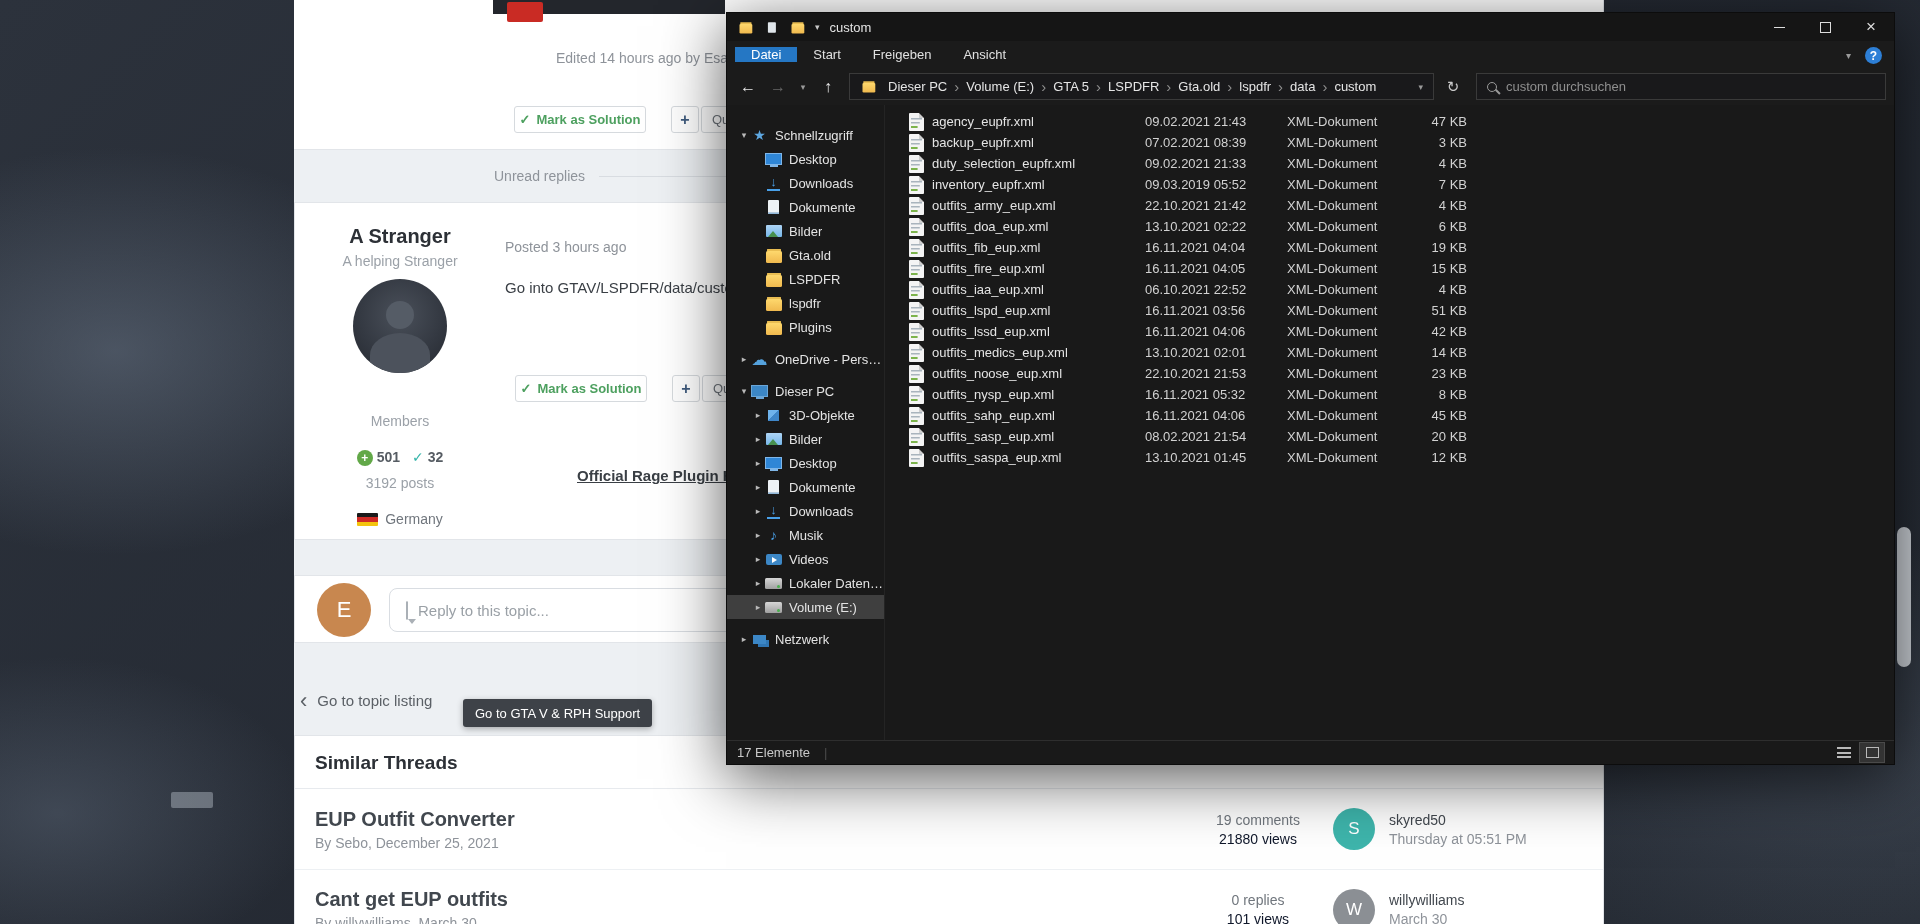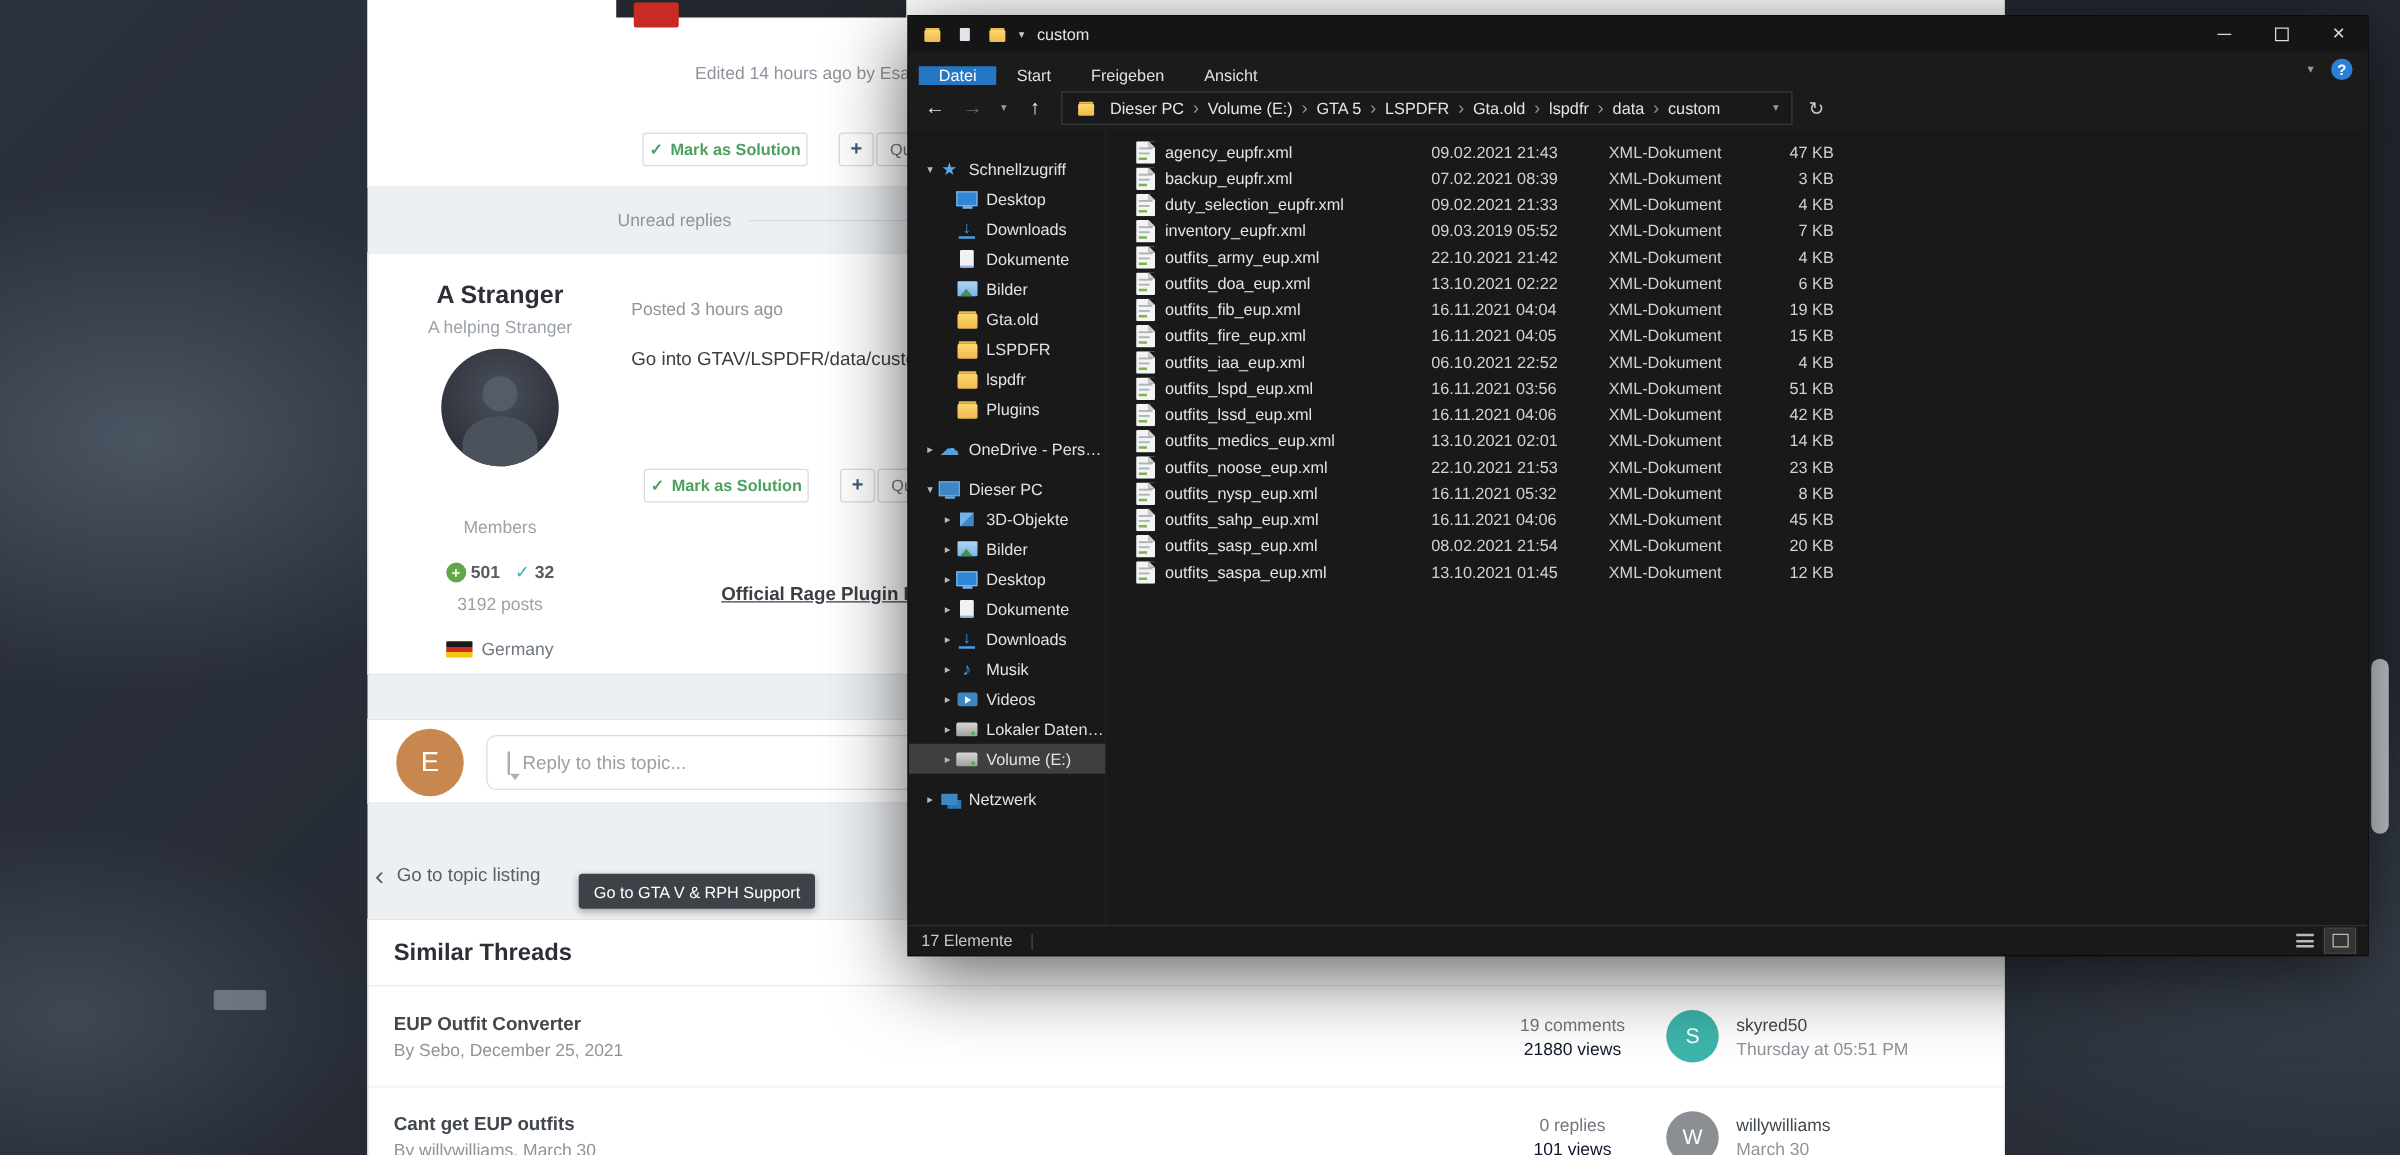--- a/index.html
+++ b/index.html
@@ -59,21 +59,21 @@
   .goto-row{position:absolute;left:6px;top:692px;display:flex;align-items:center;gap:10px;font-size:15px;color:#5b6066;cursor:pointer}
   .goto-row .chevL{font-size:22px;line-height:15px;color:#5b6066}
   .tooltip{position:absolute;left:169px;top:699px;height:28px;background:#3e4248;color:#fff;font-size:13px;border-radius:3px;display:flex;align-items:center;padding:0 12px;box-shadow:0 2px 6px rgba(0,0,0,.3)}
 
   .card-sim{top:735px;height:220px}
   .sim-title-h{position:absolute;left:20px;top:16px;font-size:19px;font-weight:bold;color:#2c3036}
   .sim-divider{position:absolute;left:0;right:0;top:52px;height:1px;background:#e7eaee}
   .sim-rows{position:absolute;left:0;right:0;top:53px}
   .sim-row{height:80px;display:flex;align-items:center;padding:0 24px 0 20px}
   .sim-row + .sim-row{border-top:1px solid #edf0f3}
-  .sim-main .sim-title{font-size:15px;font-weight:600;color:#41474e;cursor:pointer}
+  .sim-main .sim-title{font-size:20px;font-weight:600;color:#41474e;cursor:pointer}
   .sim-main .sim-byline{font-size:14px;color:#8e939a;margin-top:4px}
   .sim-spacer{flex:1}
   .sim-stats{text-align:center;margin-right:20px;min-width:110px}
   .sim-stats .s1{font-size:14px;color:#70767d}
   .sim-stats .s2{font-size:14px;color:#0f172a;margin-top:3px}
   .sim-avatar{width:42px;height:42px;border-radius:50%;color:#fff;display:flex;align-items:center;justify-content:center;font-size:17px;flex:none;cursor:pointer}
   .sim-avatar.av-teal{background:#3eb5ac}
   .sim-avatar.av-gray{background:#8b8f94}
   .sim-user{width:190px;margin-left:14px}
   .sim-user .u1{font-size:14px;color:#41474e;cursor:pointer}
@@ -86,21 +86,21 @@
   .titlebar{height:28px;background:#151515;display:flex;align-items:center;flex:none}
   .qat{display:flex;align-items:center;gap:9px;padding-left:10px}
   .qat .dd{font-size:9px;color:#c9c9c9}
   .win-title{margin-left:10px;font-size:13px;color:#e3e3e3}
   .tb-spacer{flex:1}
   .winbtn{width:46px;height:28px;display:flex;align-items:center;justify-content:center;color:#dcdcdc;cursor:pointer}
   .winbtn.min::before{content:"";width:11px;height:1px;background:#dcdcdc}
   .winbtn .sq{width:11px;height:11px;border:1px solid #dcdcdc}
   .winbtn.cls{font-size:17px}
 
-  .ribbonrow{height:27px;background:#1b1b1b;display:flex;align-items:flex-end;flex:none;padding-left:8px}
+  .ribbonrow{height:27px;background:#1b1b1b;display:flex;align-items:center;flex:none;padding-left:8px}
   .rtab{display:flex;align-items:center;padding:0 16px;font-size:13px;color:#e0e0e0;cursor:pointer}
   .rtab.active{background:#2577c4;color:#fff}
   .rib-dd{font-size:10px;color:#9a9a9a}
   .help{width:17px;height:17px;border-radius:50%;background:#2d7fd6;color:#fff;font-size:12px;display:flex;align-items:center;justify-content:center;font-weight:bold}
 
   .addrrow{height:37px;background:#1b1b1b;display:flex;align-items:center;flex:none;padding:0 8px;gap:4px}
   .navbtn{width:26px;height:26px;display:flex;align-items:center;justify-content:center;font-size:16px;color:#e8e8e8;cursor:pointer}
   .navbtn.fwd{color:#676767}
   .navbtn.small{width:16px;font-size:9px;color:#9a9a9a}
   .addressbar{width:585px;height:27px;background:#19191b;border:1px solid #3a3a3a;display:flex;align-items:center;padding:0 6px;margin-left:4px}
@@ -379,20 +379,24 @@
             </span>
 
             <span class="crumb">
               <span class="crumb-label">custom</span>
 
             </span>
           </div>
         <span class="addr-dd">▾</span>
       </div>
       <div class="refresh">↻</div>
+      <div class="searchbar">
+        <span class="search-glyph"></span>
+        <span class="search-ph">custom durchsuchen</span>
+      </div>
     </div>
 
     <div class="ebody">
       <div class="navpane">
 
           <div class="nav-item lvl0">
             <span class="chev expanded"></span>
             <span class="ico star"></span>
             <span class="nav-label">Schnellzugriff</span>
 

